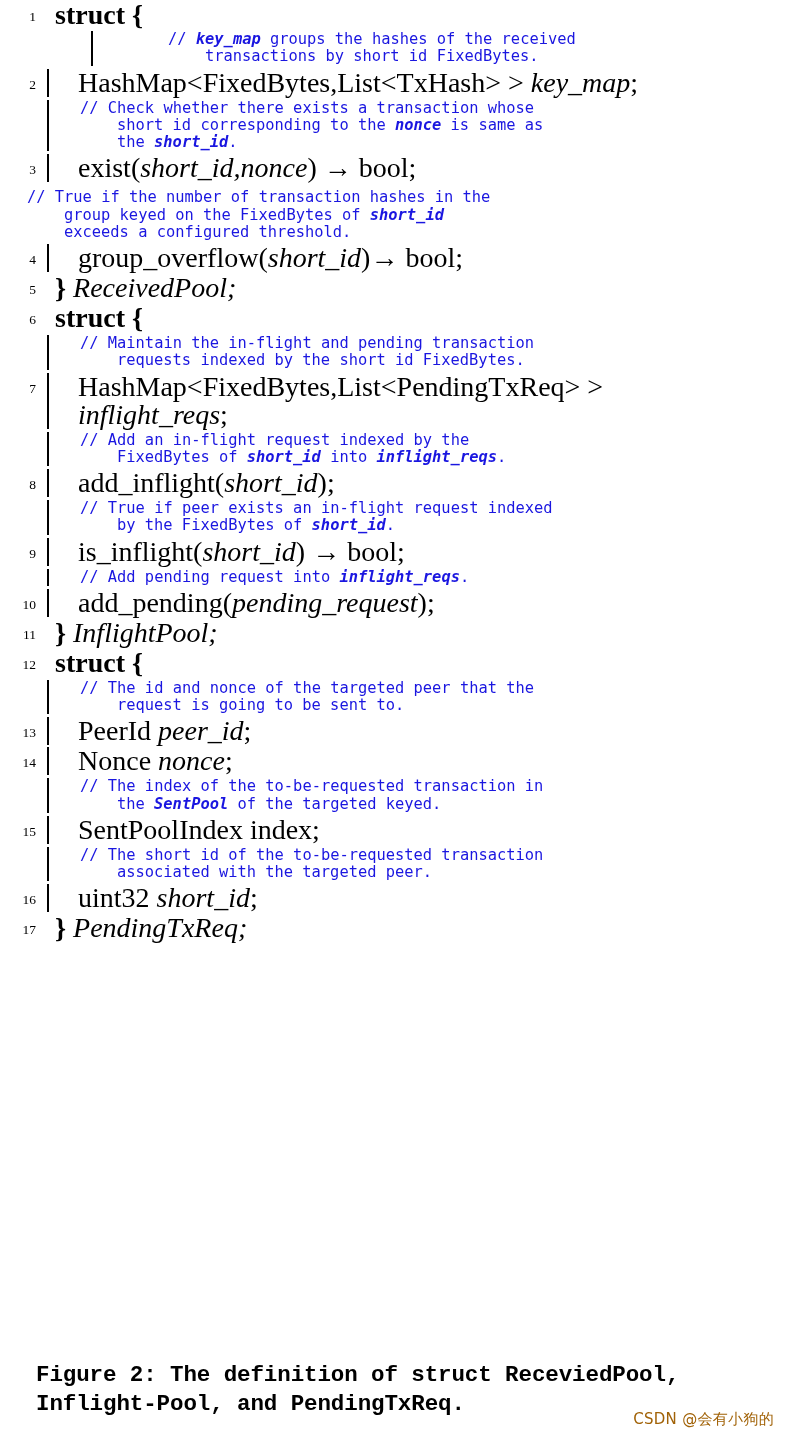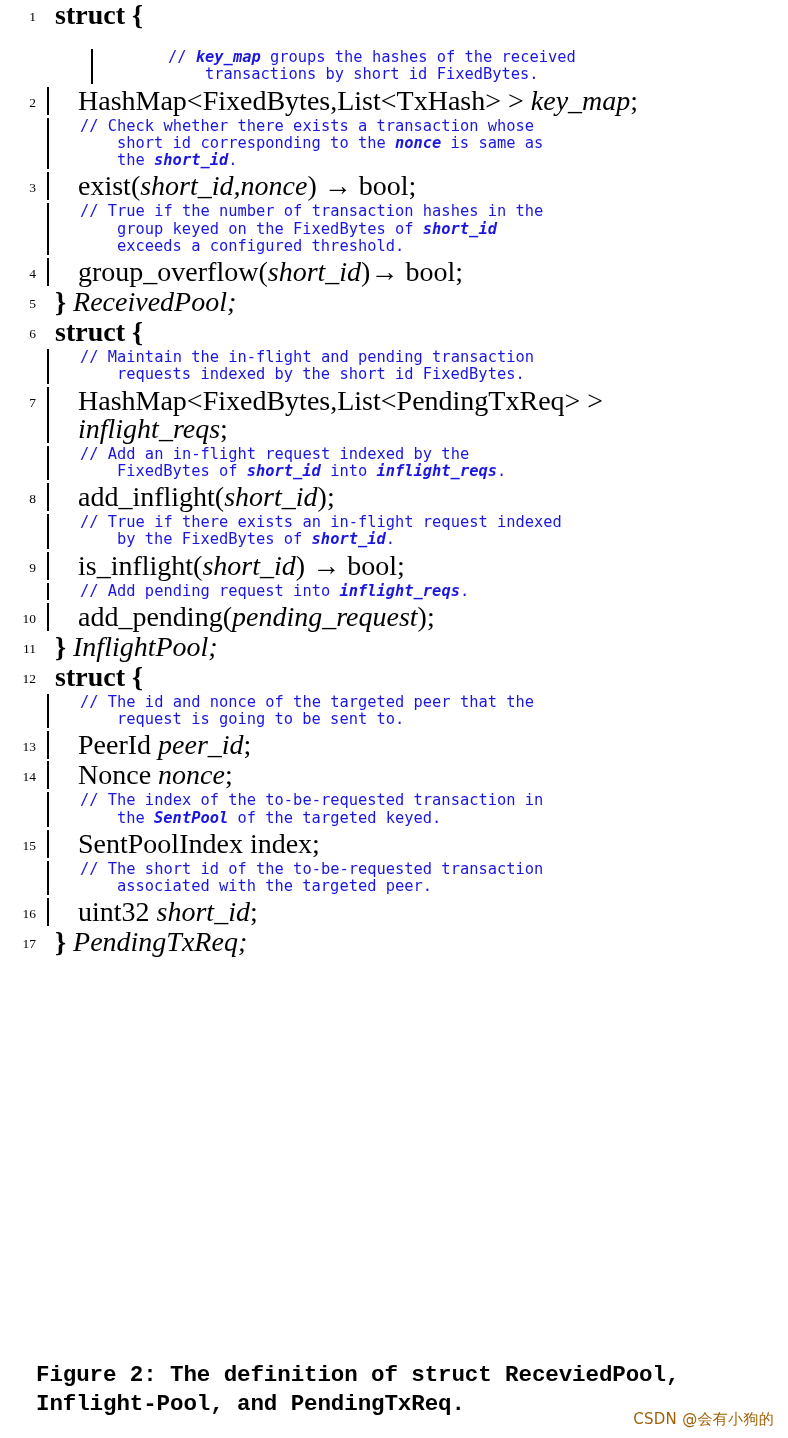--- a/index.html
+++ b/index.html
@@ -134,21 +134,21 @@
 <body>
 
 <div id="listing">
     <div class="row structline" style="margin-top: 1px; margin-bottom: 2px;">
       <div class="lineno" style="padding-top: 9px;">1</div>
       <div class="gutter"></div>
       <div class="content">
         <div class="code">struct {</div>
       </div>
     </div>
-    <div class="row commentline" style="margin-top: 20px; margin-bottom: 3px; gap: 44px;">
+    <div class="row commentline" style="margin-top: 2px; margin-bottom: 3px; gap: 44px;">
       <div class="lineno" style="padding-top: 4px;"></div>
       <div class="gutter ruled"></div>
       <div class="content">
         <div class="comment"><span>// </span><span class="it">key_map</span><span> groups the hashes of the received</span><span class="cont"><span>transactions by short id FixedBytes.</span></span></div>
       </div>
     </div>
     <div class="row" style="margin-top: 2px; margin-bottom: 2px;">
       <div class="lineno" style="padding-top: 9px;">2</div>
       <div class="gutter ruled"></div>
       <div class="content">
@@ -162,21 +162,21 @@
         <div class="comment"><span>// Check whether there exists a transaction whose</span><span class="cont"><span>short id corresponding to the </span><span class="it">nonce</span><span> is same as</span></span><span class="cont"><span>the </span><span class="it">short_id</span><span>.</span></span></div>
       </div>
     </div>
     <div class="row" style="margin-top: 2px; margin-bottom: 2px;">
       <div class="lineno" style="padding-top: 9px;">3</div>
       <div class="gutter ruled"></div>
       <div class="content">
         <div class="code"><span>exist(</span><span class="it">short_id,nonce</span><span>) → bool;</span></div>
       </div>
     </div>
-    <div class="row commentline" style="margin-top: 3px; margin-bottom: 3px;">
+    <div class="row commentline" style="margin-top: 3px; margin-bottom: 3px; flex-direction: column;">
       <div class="lineno" style="padding-top: 4px;"></div>
       <div class="gutter ruled"></div>
       <div class="content">
         <div class="comment"><span>// True if the number of transaction hashes in the</span><span class="cont"><span>group keyed on the FixedBytes of </span><span class="it">short_id</span></span><span class="cont"><span>exceeds a configured threshold.</span></span></div>
       </div>
     </div>
     <div class="row" style="margin-top: 2px; margin-bottom: 2px;">
       <div class="lineno" style="padding-top: 9px;">4</div>
       <div class="gutter ruled"></div>
       <div class="content">
@@ -223,21 +223,21 @@
       <div class="lineno" style="padding-top: 9px;">8</div>
       <div class="gutter ruled"></div>
       <div class="content">
         <div class="code"><span>add_inflight(</span><span class="it">short_id</span><span>);</span></div>
       </div>
     </div>
     <div class="row commentline" style="margin-top: 3px; margin-bottom: 3px;">
       <div class="lineno" style="padding-top: 4px;"></div>
       <div class="gutter ruled"></div>
       <div class="content">
-        <div class="comment"><span>// True if there exists an in-flight request indexed</span><span class="cont"><span>by the FixedBytes of </span><span class="it">short_id</span><span>.</span></span></div>
+        <div class="comment"><span>// True if peer exists an in-flight request indexed</span><span class="cont"><span>by the FixedBytes of </span><span class="it">short_id</span><span>.</span></span></div>
       </div>
     </div>
     <div class="row" style="margin-top: 2px; margin-bottom: 2px;">
       <div class="lineno" style="padding-top: 9px;">9</div>
       <div class="gutter ruled"></div>
       <div class="content">
         <div class="code"><span>is_inflight(</span><span class="it">short_id</span><span>) → bool;</span></div>
       </div>
     </div>
     <div class="row commentline" style="margin-top: 3px; margin-bottom: 3px;">

